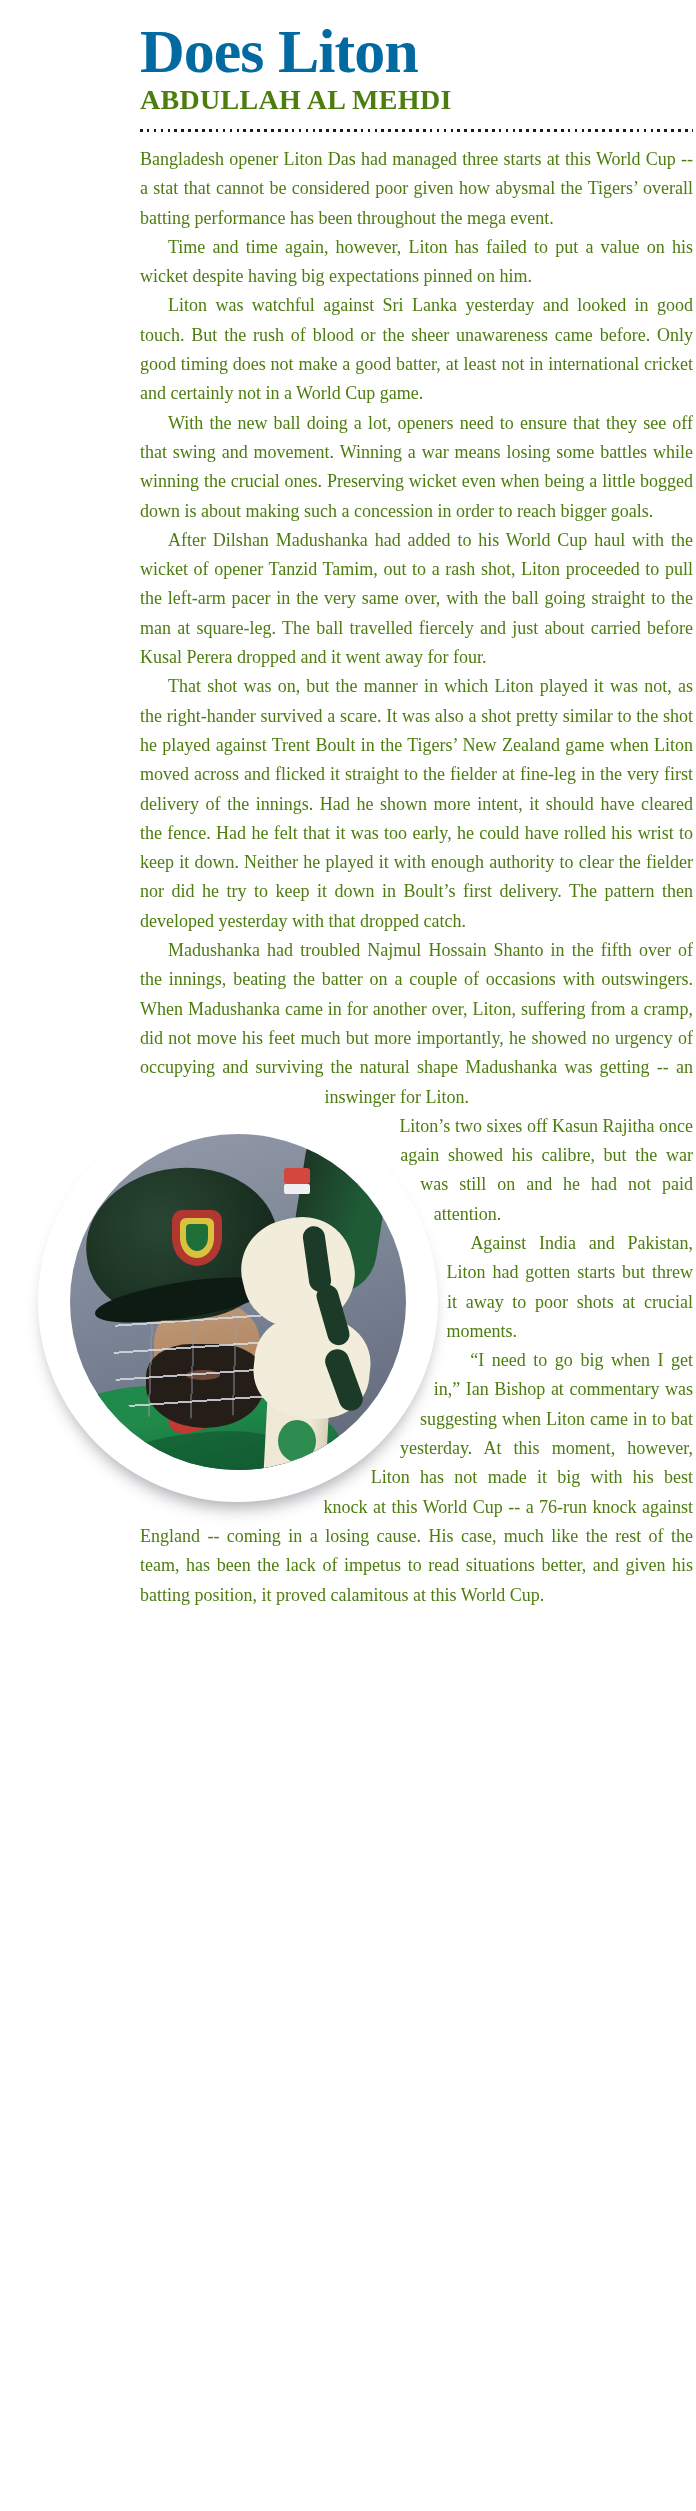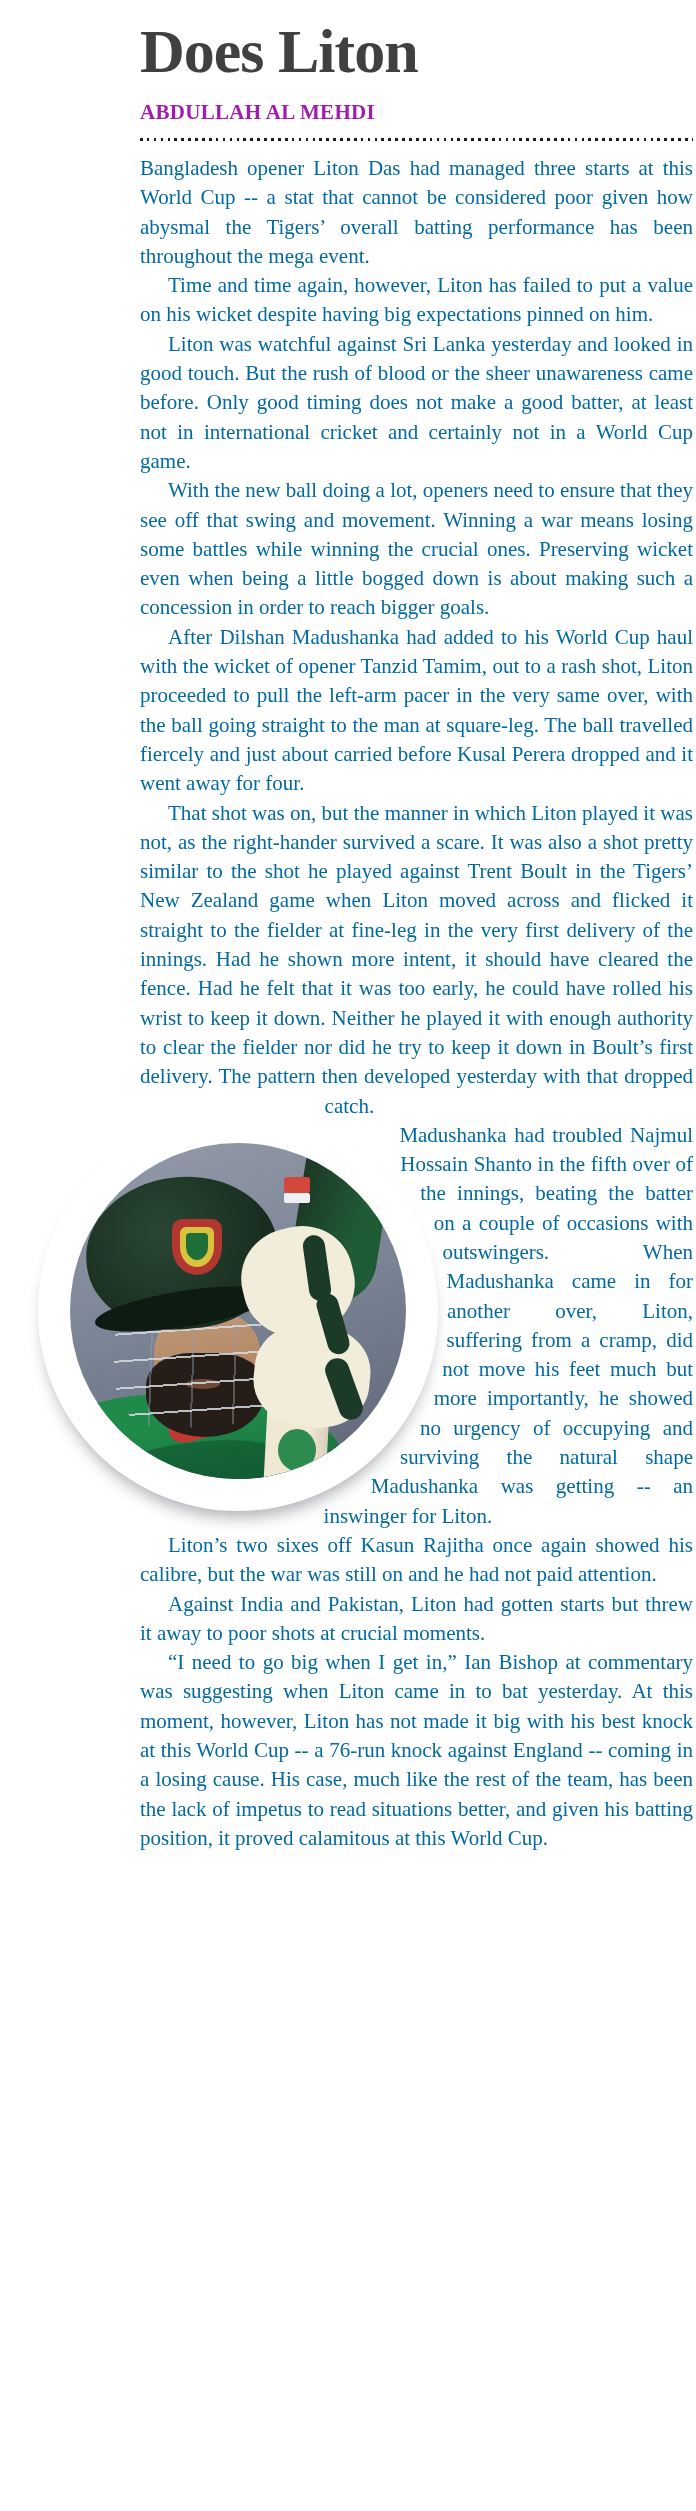--- a/index.html
+++ b/index.html
@@ -13,40 +13,39 @@
     color:#111;
   }
   .article { margin-left:140px; width:553px; }
 
   .headline {
     padding-top:18px;
     font-weight:bold;
     font-size:62px;
     line-height:66px;
     letter-spacing:-1px;
-    color:#404040;
+    color:#0369a1;
   }
   .byline {
-    margin-top:16px;
     font-weight:bold;
-    font-size:21px;
+    font-size:28px;
     letter-spacing:.3px;
-    color:#a21caf;
+    color:#4d7c0f;
   }
   .dotted-rule {
     margin-top:13px;
     height:3px;
     background:repeating-linear-gradient(90deg,#1c1c1c 0 2.6px, transparent 2.6px 6.9px);
   }
   .body {
     margin-top:13px;
-    font-size:21px;
+    font-size:18px;
     line-height:29.3px;
     text-align:justify;
-    color:#0369a1;
+    color:#4d7c0f;
   }
   .body p { margin:0; }
   .body p + p { text-indent:28px; }
 
   
   .photo-float {
     float:left;
     width:308px; height:402px;
     margin-top:956px;
     shape-outside: circle(209px at 98px 201px) border-box;

